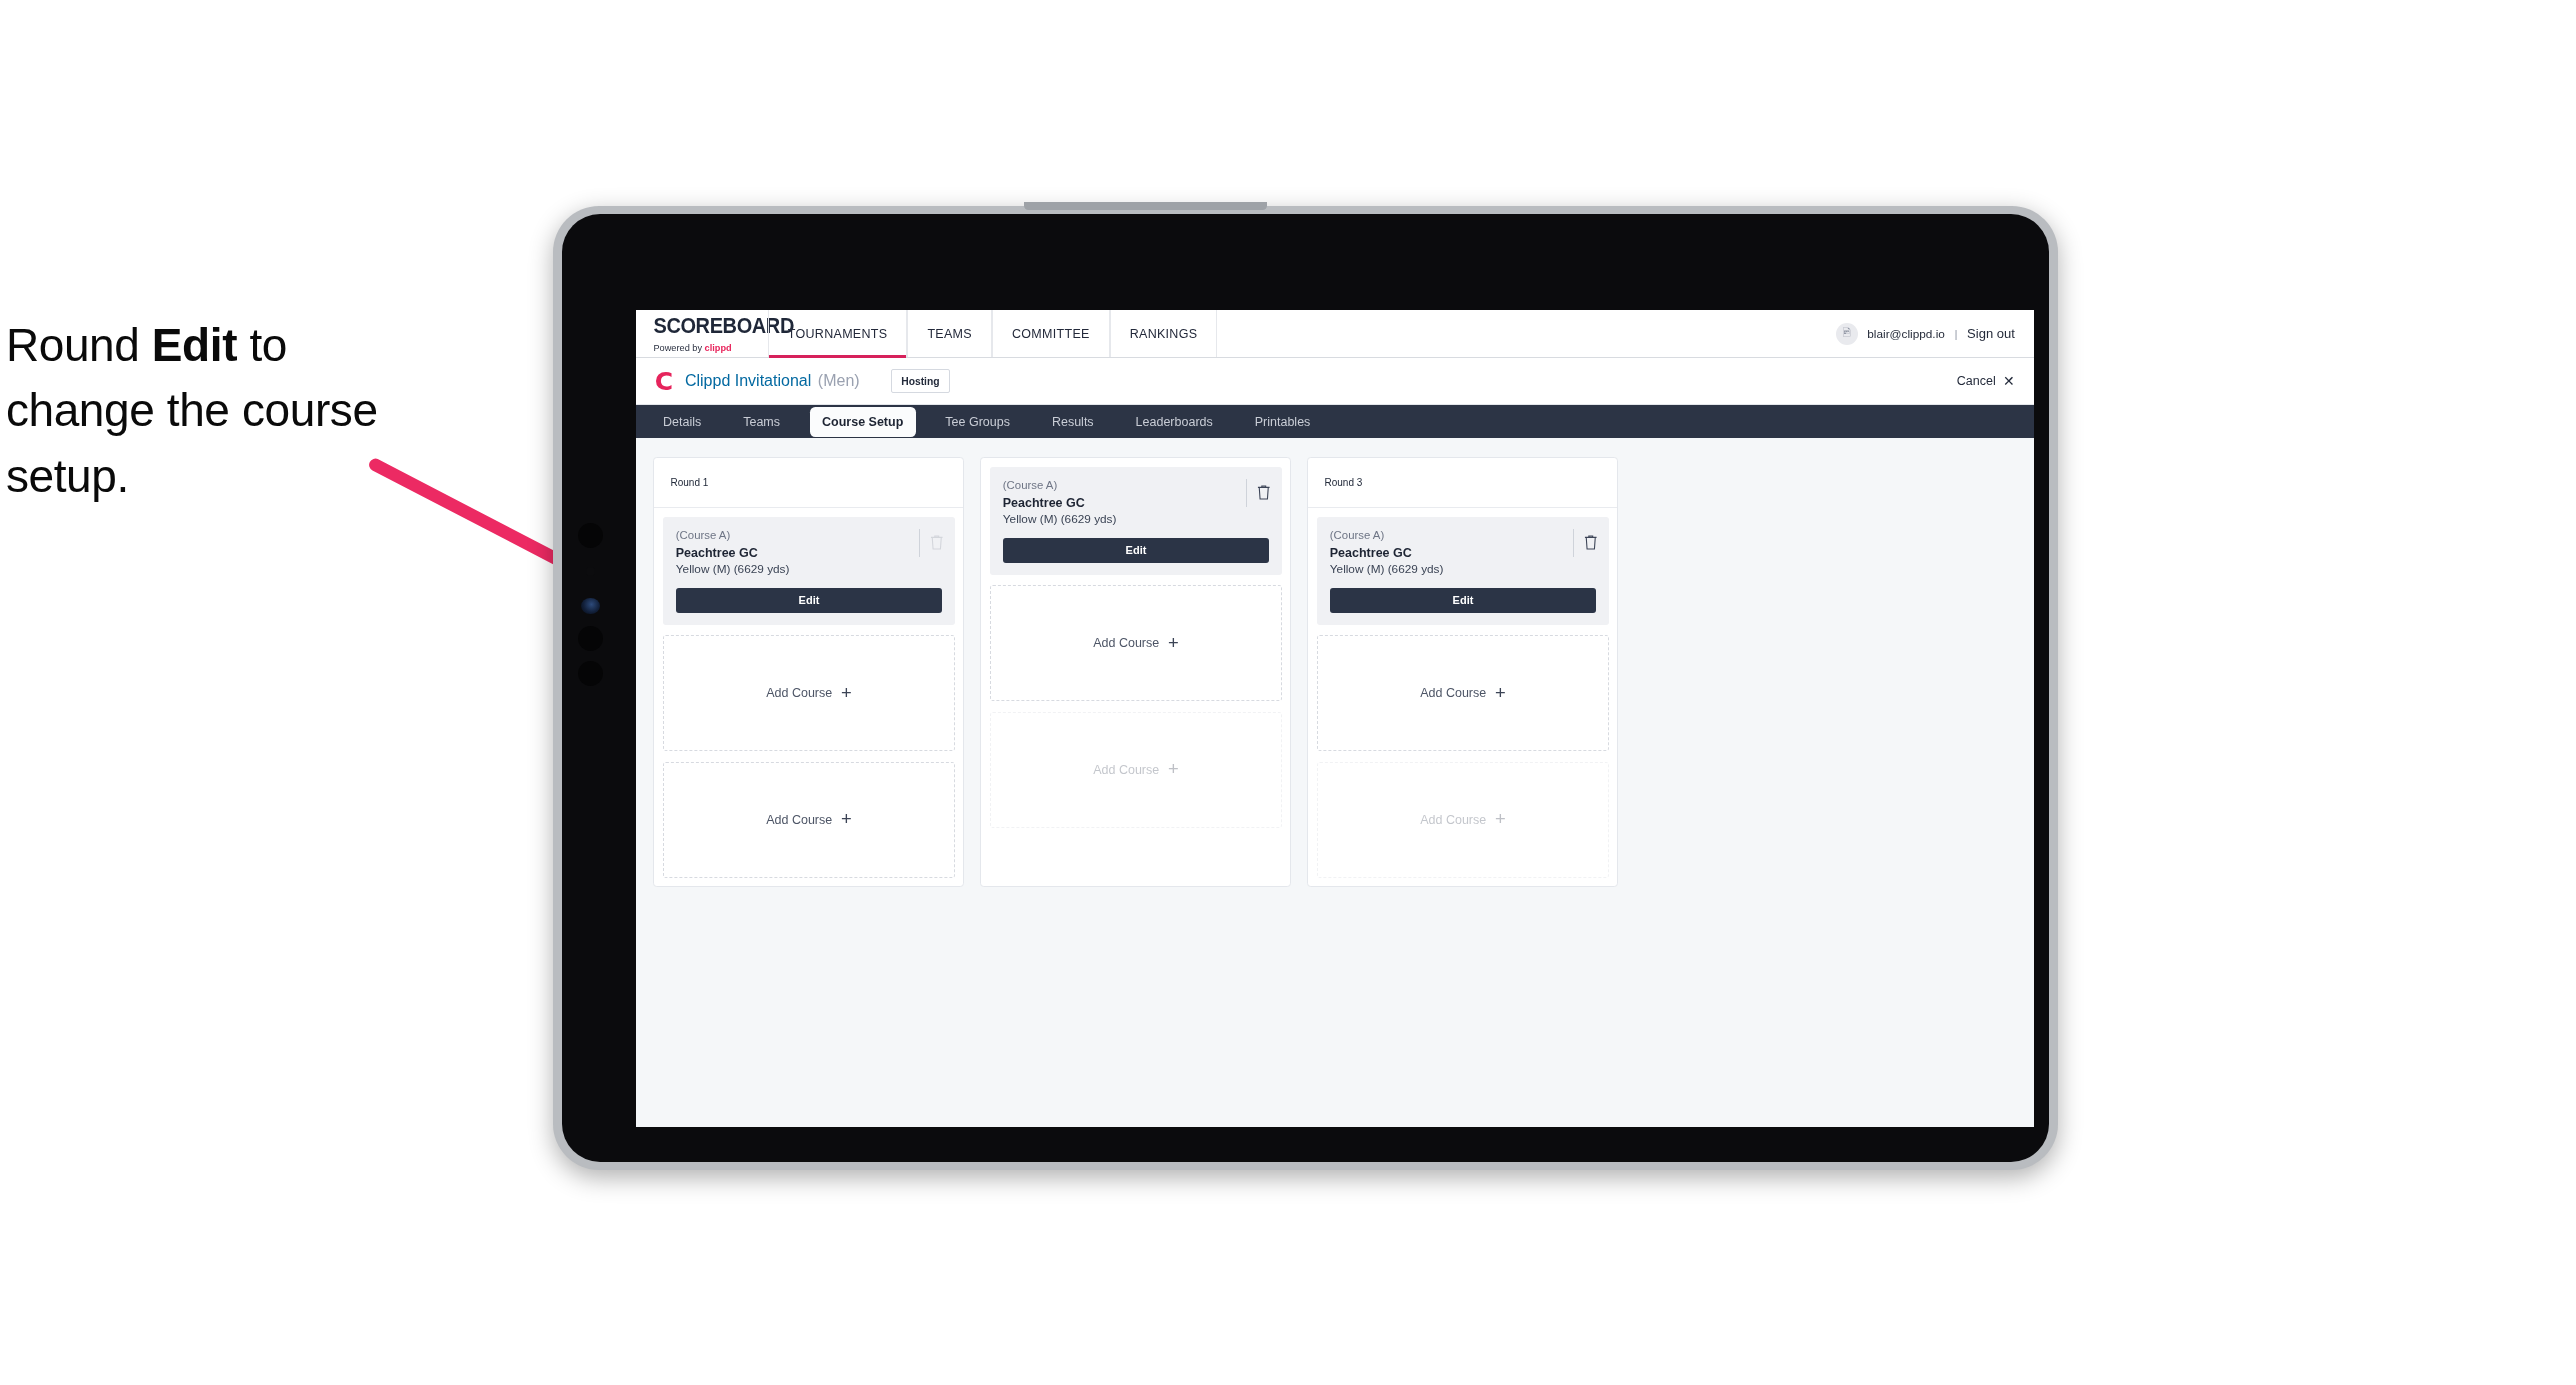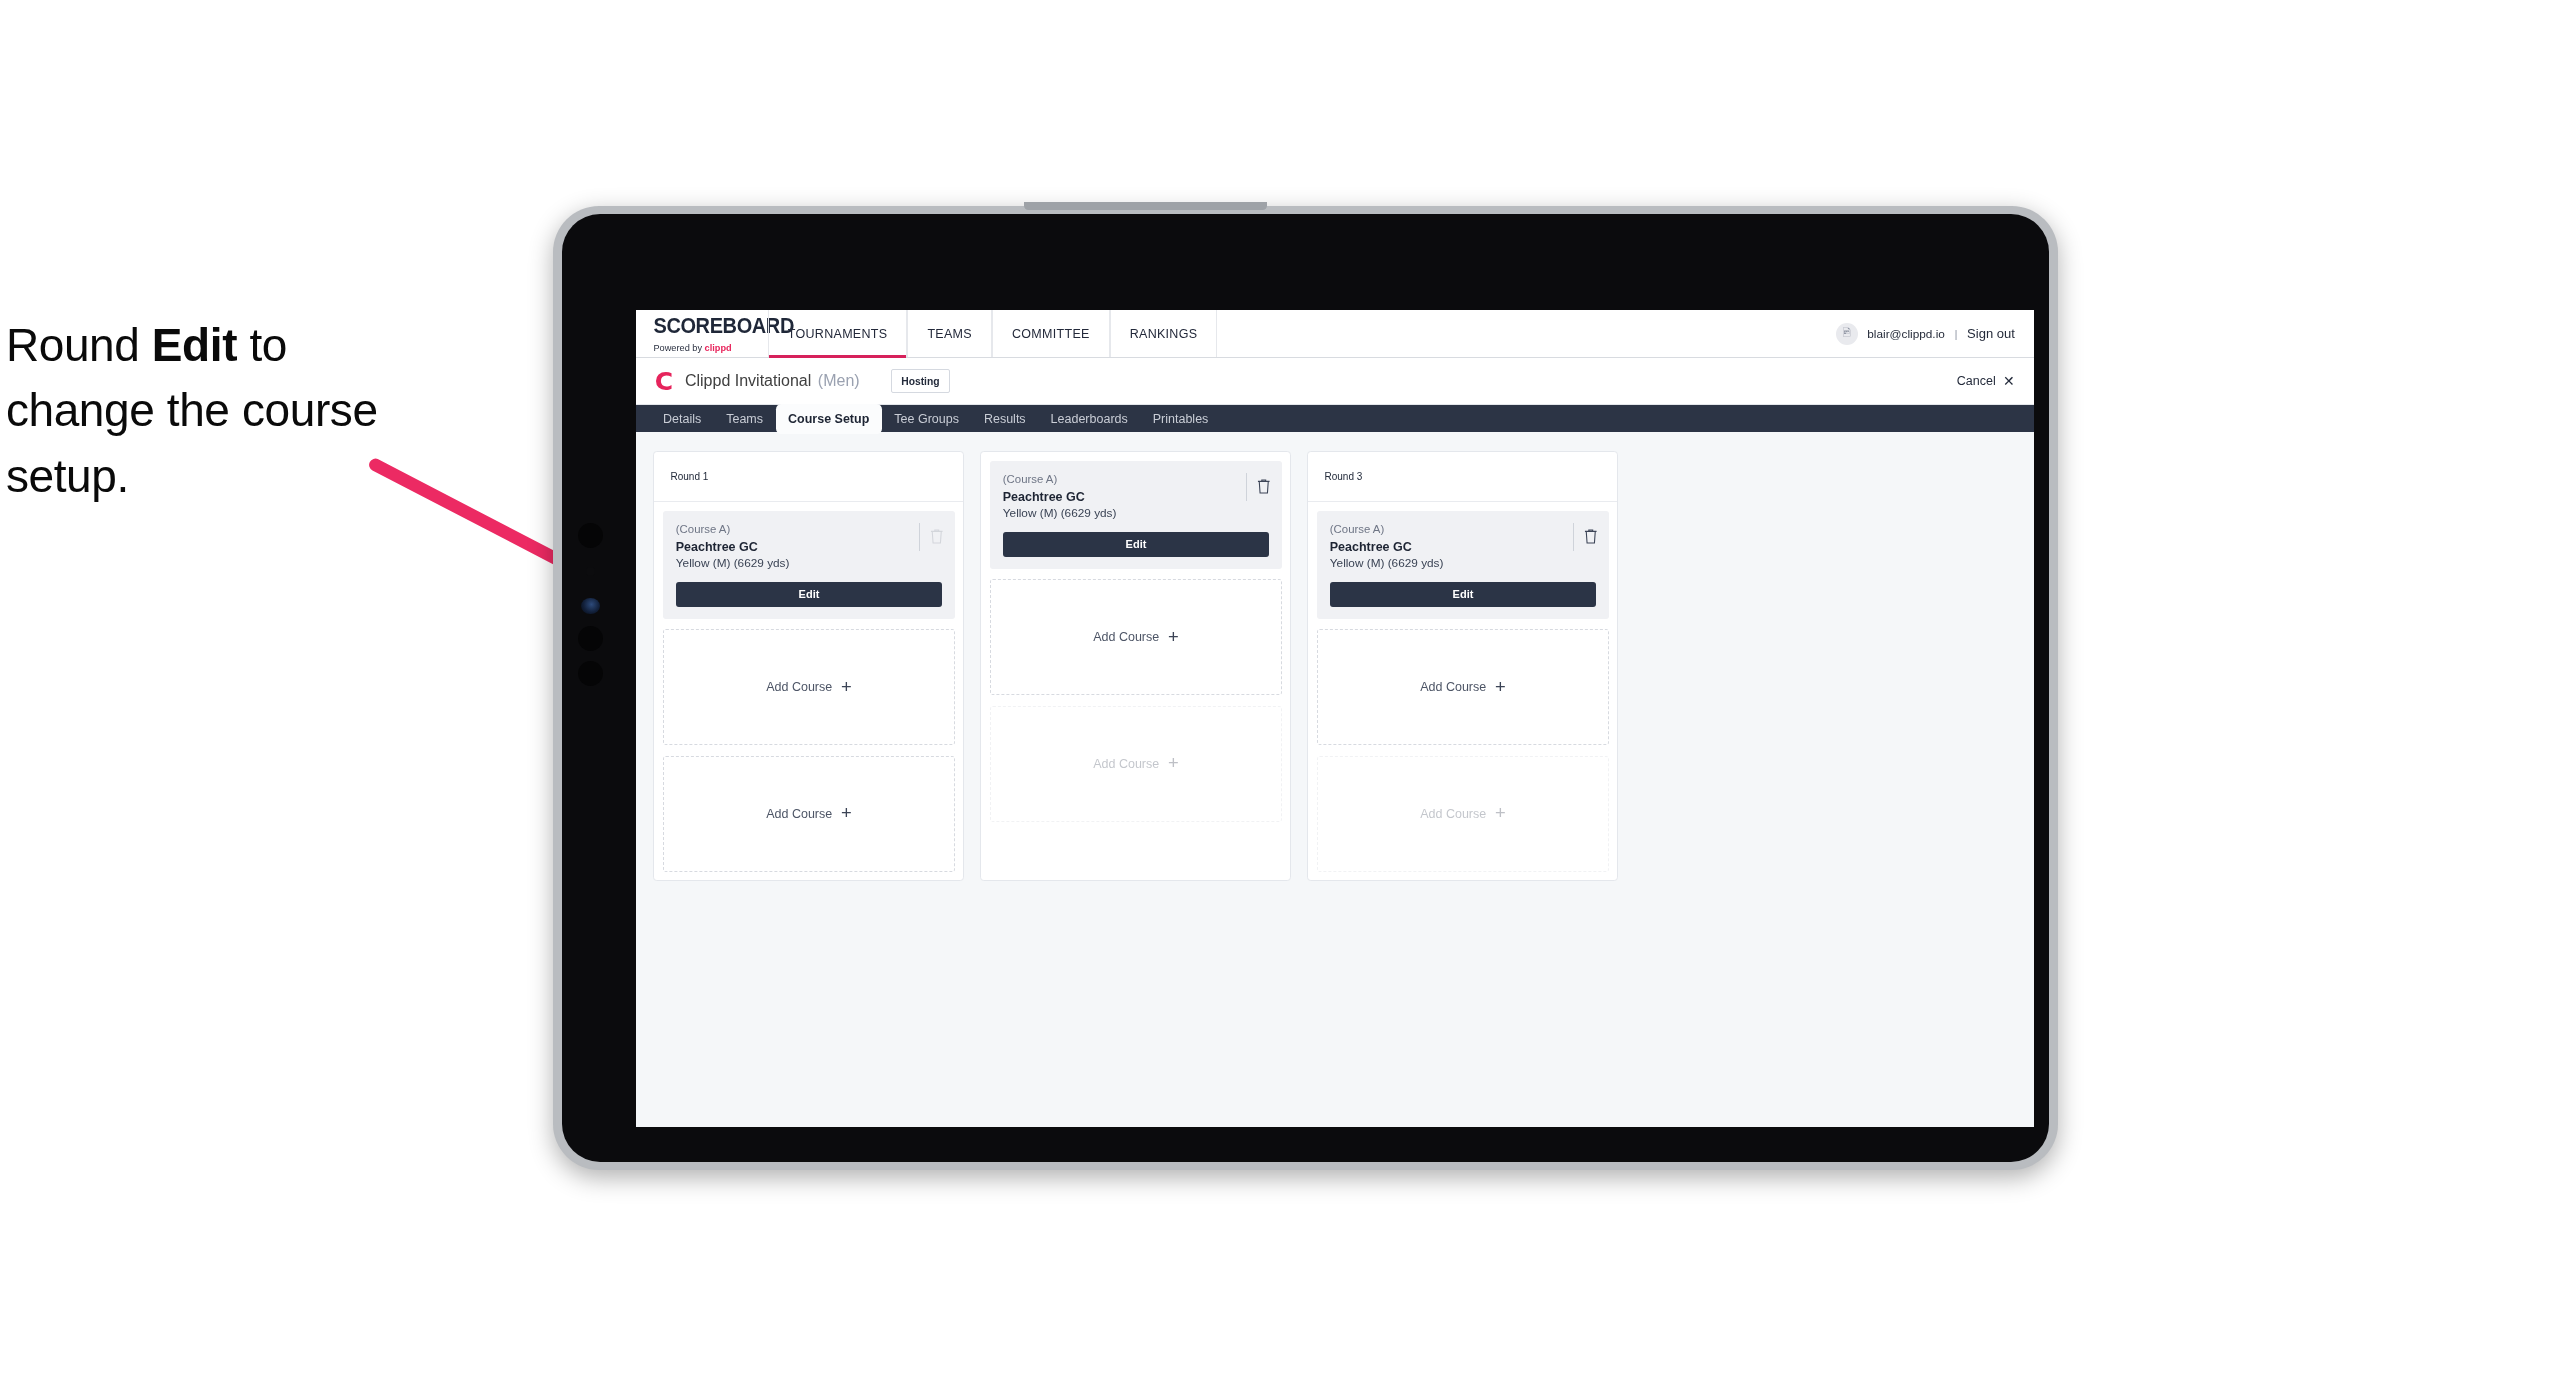--- a/index.html
+++ b/index.html
@@ -59,30 +59,30 @@
           display:flex;align-items:center;justify-content:center;color:#8f95a3;font-size:10.3px;}
   #user-email{font-size:11.8px;color:#252b3a;}
   .pipe{color:#9aa0ad;font-size:11.8px;}
   #sign-out{font-size:13px;color:#252b3a;cursor:pointer;}
 
   
   #titlebar{height:46px;background:#fff;display:flex;align-items:center;
             padding:0 19px;border-bottom:0.7px solid #e3e6ea;}
   #logo-c{font-size:25px;font-weight:800;color:#e6245c;line-height:1;margin-right:11.8px;
           font-family:"DejaVu Sans",sans-serif;}
-  #tournament-name{font-size:16px;color:#404040;}
+  #tournament-name{font-size:16px;color:#0369a1;}
   #tournament-gender{font-size:16px;color:#9aa1b0;margin-left:6.6px;}
   #hosting-badge{margin-left:31px;border:0.7px solid #d5d9e0;border-radius:2px;
                  padding:5.2px 9.6px;font-size:10.3px;font-weight:700;color:#242b3b;background:#fff;}
   #cancel-wrap{margin-left:auto;display:flex;align-items:center;gap:7.4px;cursor:pointer;}
   #cancel-label{font-size:12.5px;color:#242b3b;}
   #cancel-x{font-size:14px;color:#242b3b;}
 
   
-  #tabstrip{height:27px;background:#2c3445;display:flex;align-items:center;padding:0 14.7px;gap:0;}
+  #tabstrip{height:33px;background:#2c3445;display:flex;align-items:center;padding:0 14.7px;gap:17px;}
   .tab{font-size:12.5px;color:#c9cdd6;padding:8px 12.5px;border-radius:5.2px;cursor:pointer;white-space:nowrap;}
   .tab.active{background:#fbfcfd;color:#1d2433;font-weight:700;}
 
   
   #rounds{display:flex;gap:16px;padding:19px 17.7px;box-sizing:border-box;}
   .round-col{width:309px;background:#fff;border:0.7px solid #e4e7ec;border-radius:3.7px;
              display:flex;flex-direction:column;}
   .round-head{height:49px;display:flex;align-items:center;padding:0 16px;
               border-bottom:0.7px solid #e9ebef;font-size:10px;color:#222a3a;font-weight:400;}
   .round-body{padding:8.8px;display:flex;flex-direction:column;gap:10.3px;}

